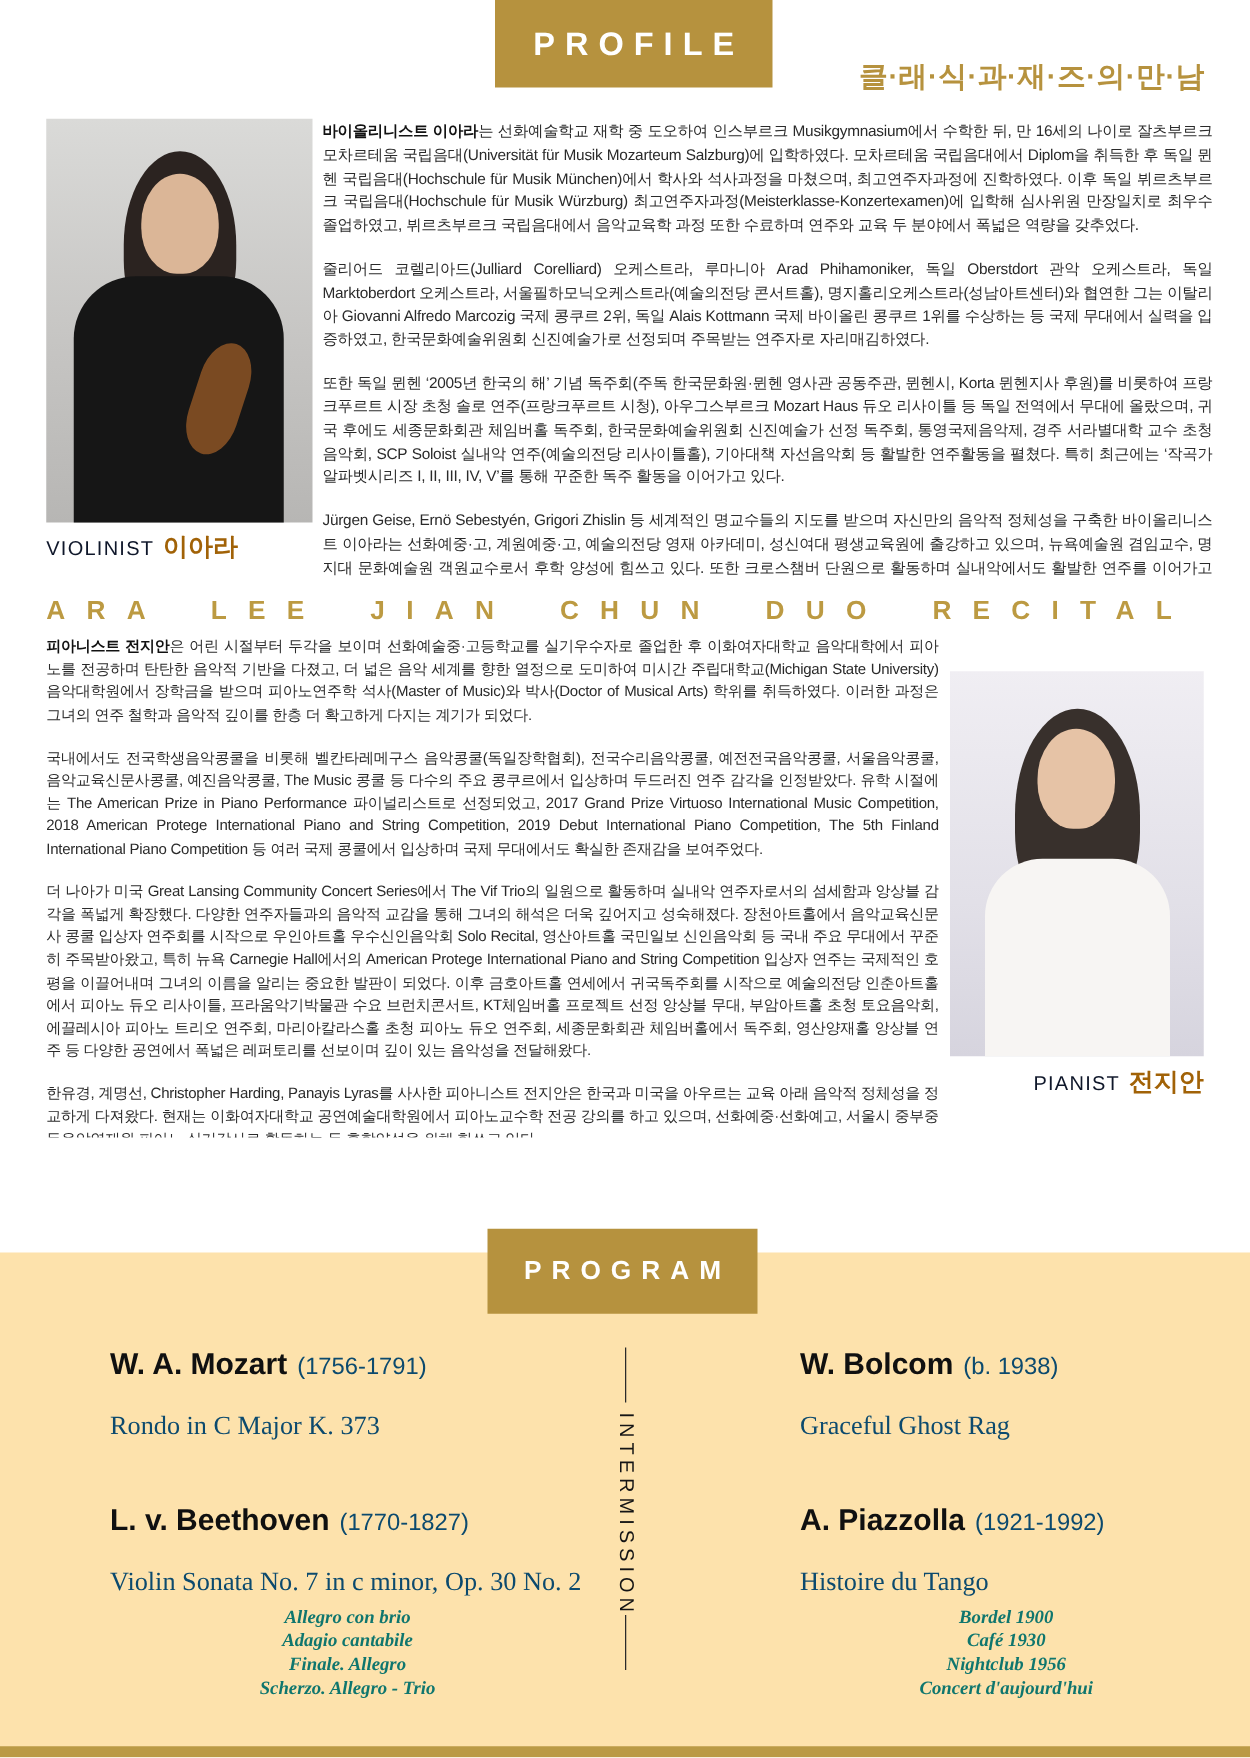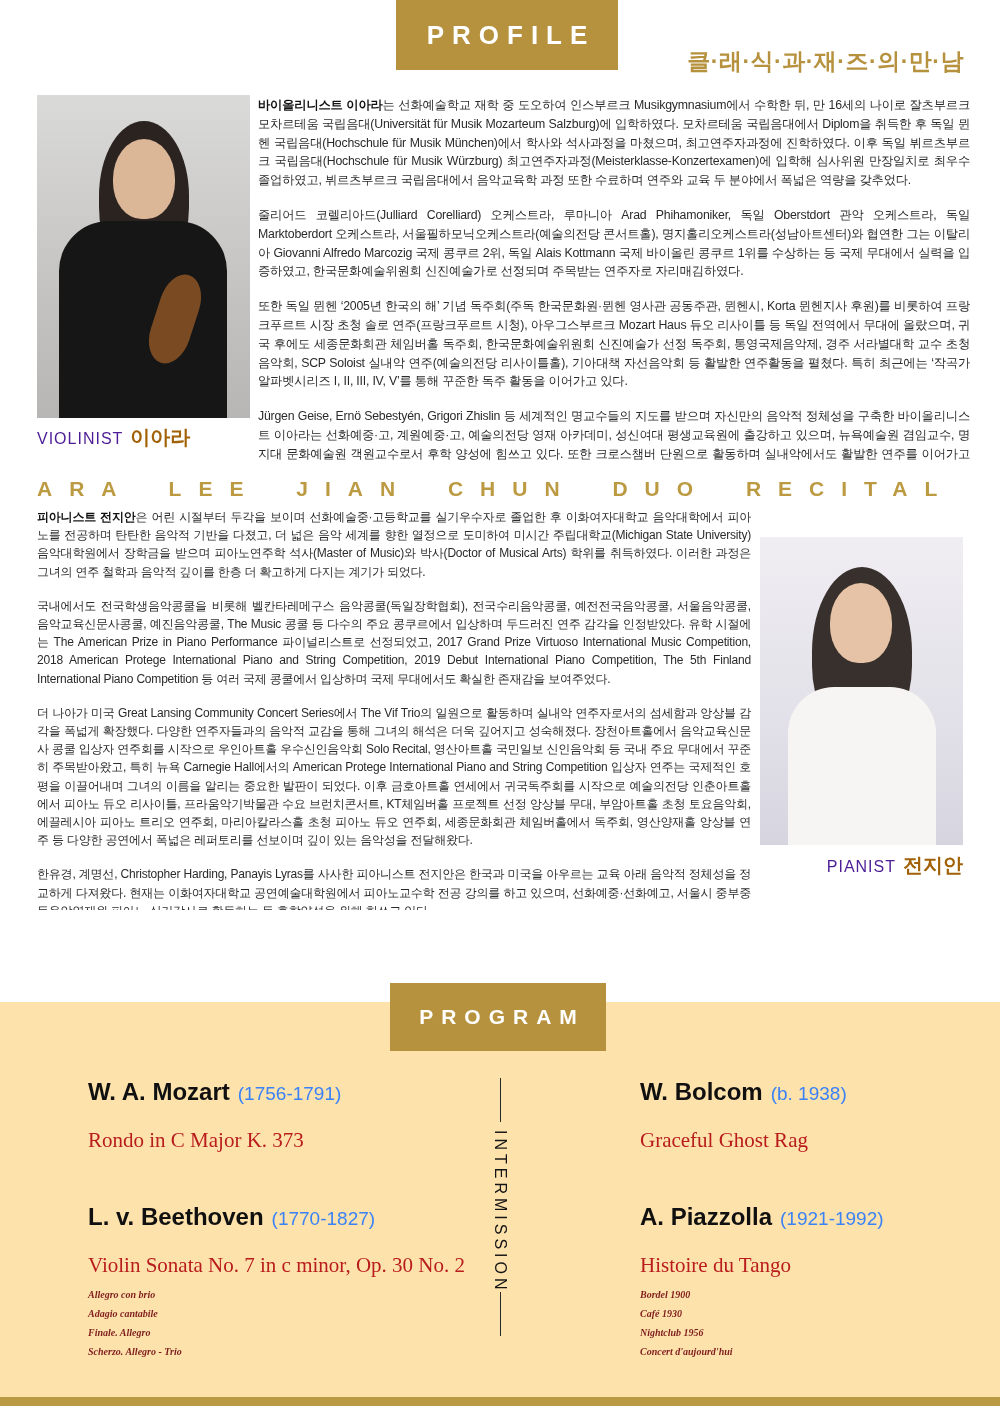--- a/index.html
+++ b/index.html
@@ -37,21 +37,21 @@
   .v-photo .violin { position:absolute; left:118px; top:178px; width:40px; height:92px;
     background:#7a4a22; border-radius:20px / 30px; transform:rotate(18deg); }
   .p-photo .hair  { left:52px; top:30px; width:100px; height:170px; background:#38302c; }
   .p-photo .head  { left:70px; top:46px; width:62px; height:80px; background:#e6c3a6; }
   .p-photo .torso { left:28px; top:150px; width:148px; height:160px; background:#f7f5f3; border-radius:46px 46px 0 0; }
 
   
   .caption { position:absolute; white-space:nowrap; }
   .v-caption { left:37px; top:424px; }
   .p-caption { right:37px; top:852px; text-align:right; }
-  .role { color:#4c1d95; font-size:16px; letter-spacing:1px; }
+  .role { color:#0f172a; font-size:16px; letter-spacing:1px; }
   .artist-name { color:#a16207; font-size:20px; font-weight:bold; margin-left:7px; }
 
   
   .bio { position:absolute; text-align:justify; overflow:hidden;
     font-size:12.3px; line-height:18.8px; letter-spacing:-0.2px; color:#2a2a2a; }
   .v-bio { left:258px; top:96px; width:712px; height:366px; }
   .p-bio { left:37px; top:508px; width:714px; height:402px; font-size:12px; line-height:18.2px; }
   .bio p { margin:0; }
   .bio p + p { margin-top:16px; }
   .bio strong { color:#111; }
@@ -70,25 +70,25 @@
     position:absolute; left:390px; top:983px; width:216px; height:68px;
     background:#B6923E; color:#ffffff;
     display:flex; align-items:center; justify-content:center;
     font-size:21px; font-weight:600; letter-spacing:8px; text-indent:8px;
   }
   .prog-col { position:absolute; top:1078px; }
   .prog-left { left:88px; width:380px; }
   .prog-right { left:640px; width:330px; }
   .work + .work { margin-top:50px; }
   .composer-line { font-size:24px; font-weight:bold; color:#101010; white-space:nowrap; }
-  .composer-dates { font-size:19px; font-weight:normal; color:#3b82f6; margin-left:8px; letter-spacing:0; }
-  .piece { font-family:"Liberation Serif", serif; font-size:21px; color:#b91c1c; margin-top:22px; }
+  .composer-dates { font-size:19px; font-weight:normal; color:#0c4a6e; margin-left:8px; letter-spacing:0; }
+  .piece { font-family:"Liberation Serif", serif; font-size:21px; color:#0c4a6e; margin-top:22px; }
   .movements { margin-top:7px; }
   .movement { font-family:"Liberation Serif", serif; font-style:italic; font-weight:bold;
-    font-size:10px; line-height:19px; color:#7f1d1d; }
+    font-size:15px; line-height:19px; color:#0f766e;text-align:center; }
 
   
   .int-line { position:absolute; left:500px; width:1px; height:44px; background:#2a2a2a; }
   .int-line-top { top:1078px; }
   .int-line-bottom { top:1292px; }
   .int-text {
     position:absolute; left:491px; top:1130px; height:156px;
     writing-mode:vertical-rl; font-size:16px; letter-spacing:4px; color:#141414;
     white-space:nowrap;
   }

